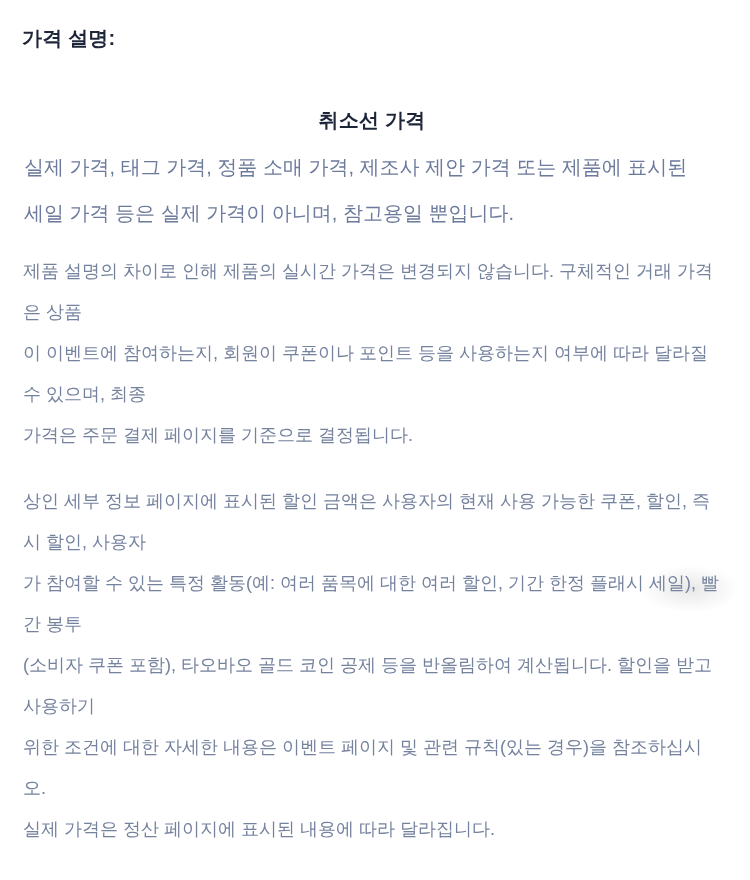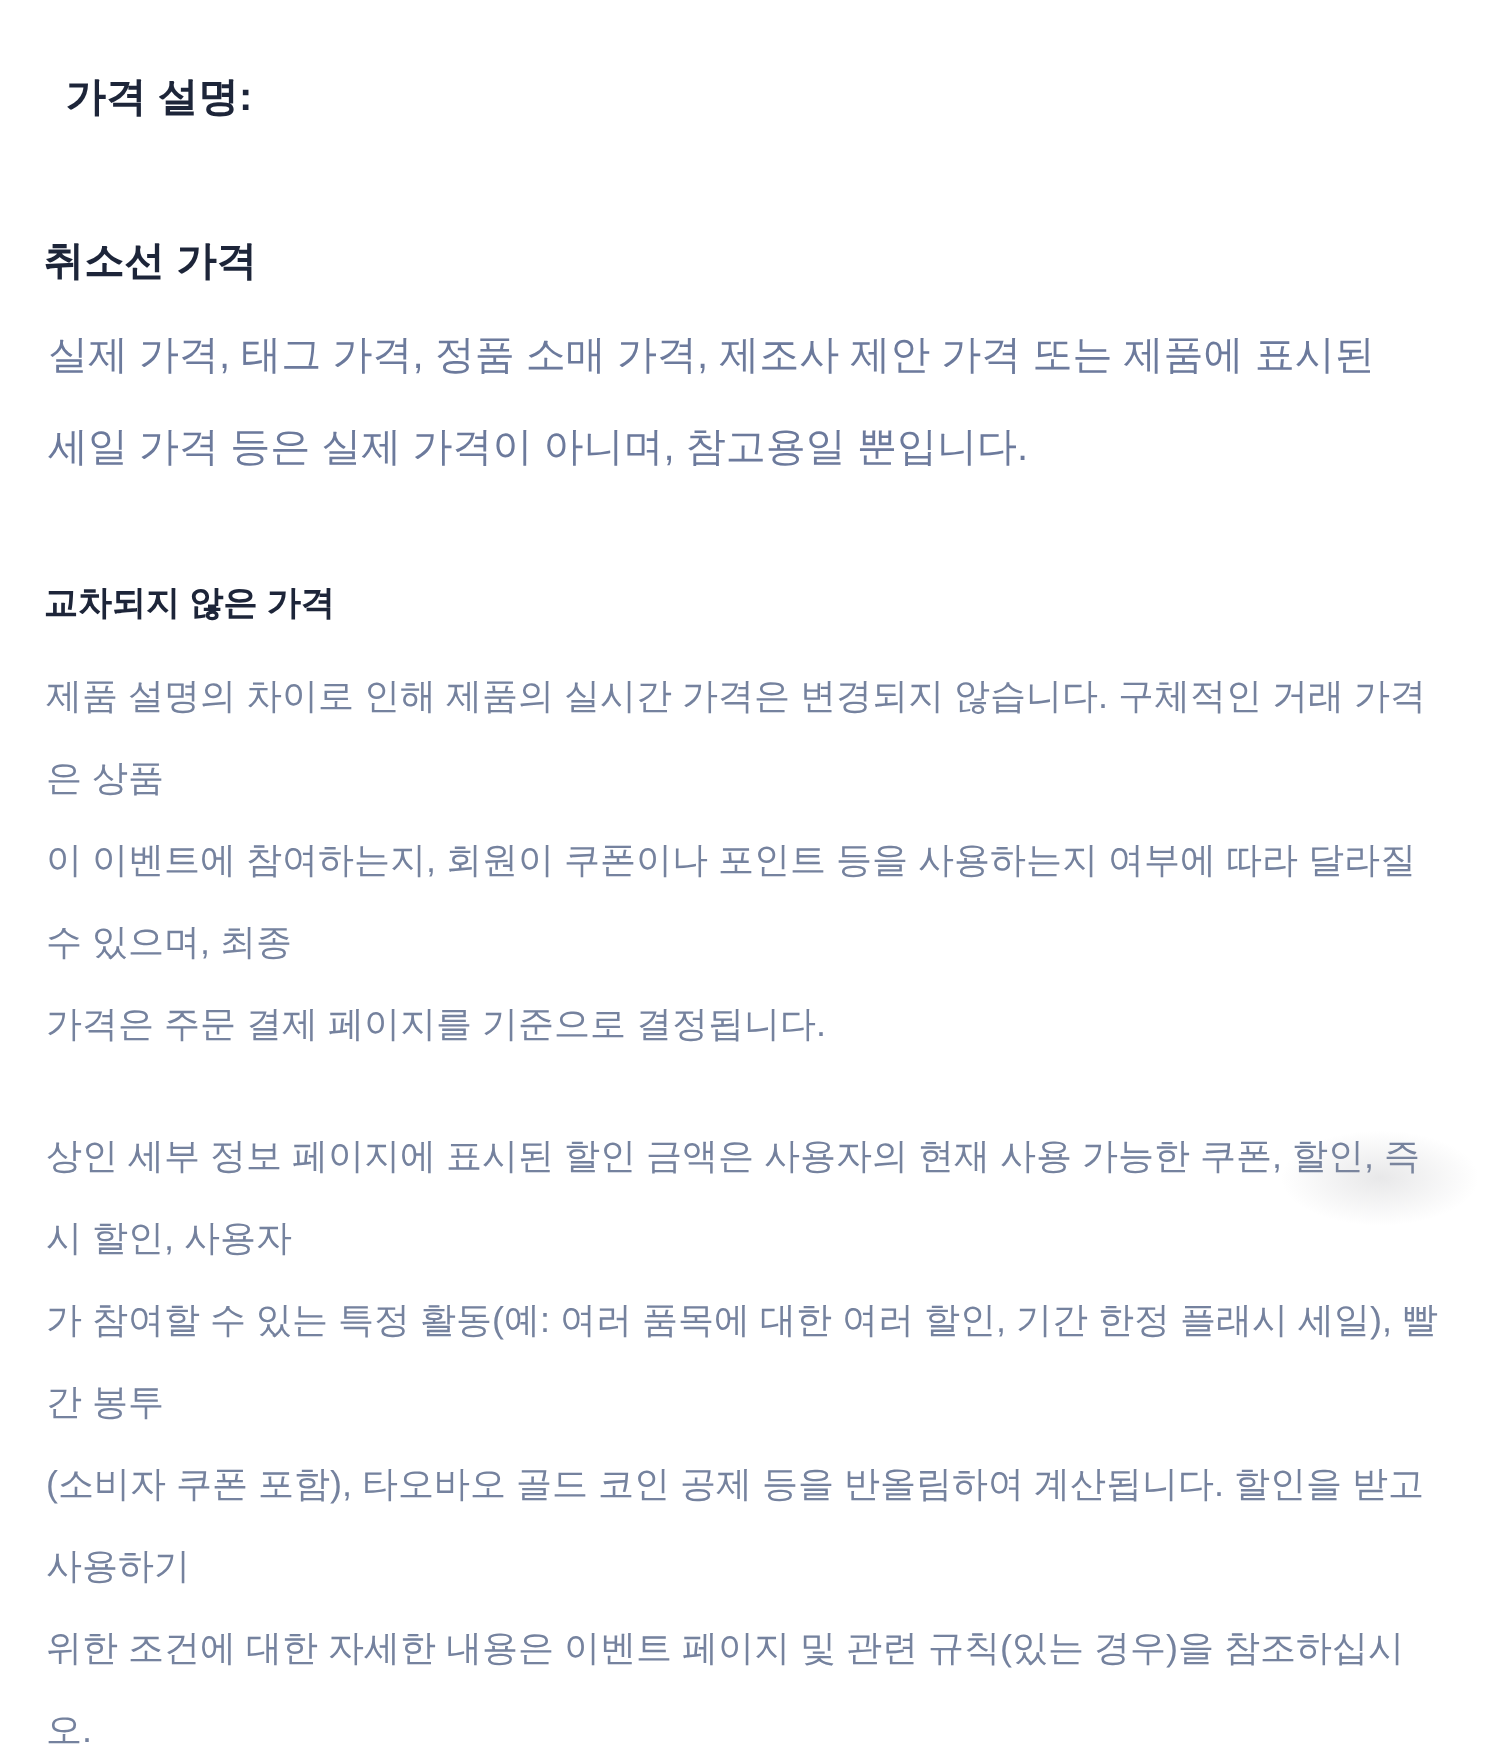--- a/index.html
+++ b/index.html
@@ -19,30 +19,31 @@
     width: 750px;
     height: 880px;
     padding: 25px 28px 0 22px;
     position: relative;
   }
   .page-title {
     font-size: 20px;
     line-height: 26px;
     font-weight: 700;
     color: #1d2539;
-    margin: 11px;
+    margin: 0;
     letter-spacing: 0.2px;
   }
   .section-heading {
     font-size: 20px;
     line-height: 26px;
     font-weight: 700;
     color: #1d2539;
     margin: 56px 0 0 0;
     letter-spacing: 0.2px;
+    text-align: center;
   }
   .lead-para {
     margin: 11px 0 0 2px;
     font-size: 20px;
     line-height: 46px;
     font-weight: 400;
     color: #6c7a9c;
     white-space: pre-line;
   }
   .sub-heading {
@@ -78,21 +79,20 @@
 
 <div class="page">
 
   <h1 class="page-title">가격 설명:</h1>
 
   <h2 class="section-heading">취소선 가격</h2>
 
   <p class="lead-para">실제 가격, 태그 가격, 정품 소매 가격, 제조사 제안 가격 또는 제품에 표시된
 세일 가격 등은 실제 가격이 아니며, 참고용일 뿐입니다.</p>
 
-  <h3 class="sub-heading">교차되지 않은 가격</h3>
 
   <p class="body-para">제품 설명의 차이로 인해 제품의 실시간 가격은 변경되지 않습니다. 구체적인 거래 가격은 상품
 이 이벤트에 참여하는지, 회원이 쿠폰이나 포인트 등을 사용하는지 여부에 따라 달라질 수 있으며, 최종
 가격은 주문 결제 페이지를 기준으로 결정됩니다.</p>
 
   <p class="body-para">상인 세부 정보 페이지에 표시된 할인 금액은 사용자의 현재 사용 가능한 쿠폰, 할인, 즉시 할인, 사용자
 가 참여할 수 있는 특정 활동(예: 여러 품목에 대한 여러 할인, 기간 한정 플래시 세일), 빨간 봉투
 (소비자 쿠폰 포함), 타오바오 골드 코인 공제 등을 반올림하여 계산됩니다. 할인을 받고 사용하기
 위한 조건에 대한 자세한 내용은 이벤트 페이지 및 관련 규칙(있는 경우)을 참조하십시오.
 실제 가격은 정산 페이지에 표시된 내용에 따라 달라집니다.</p>

